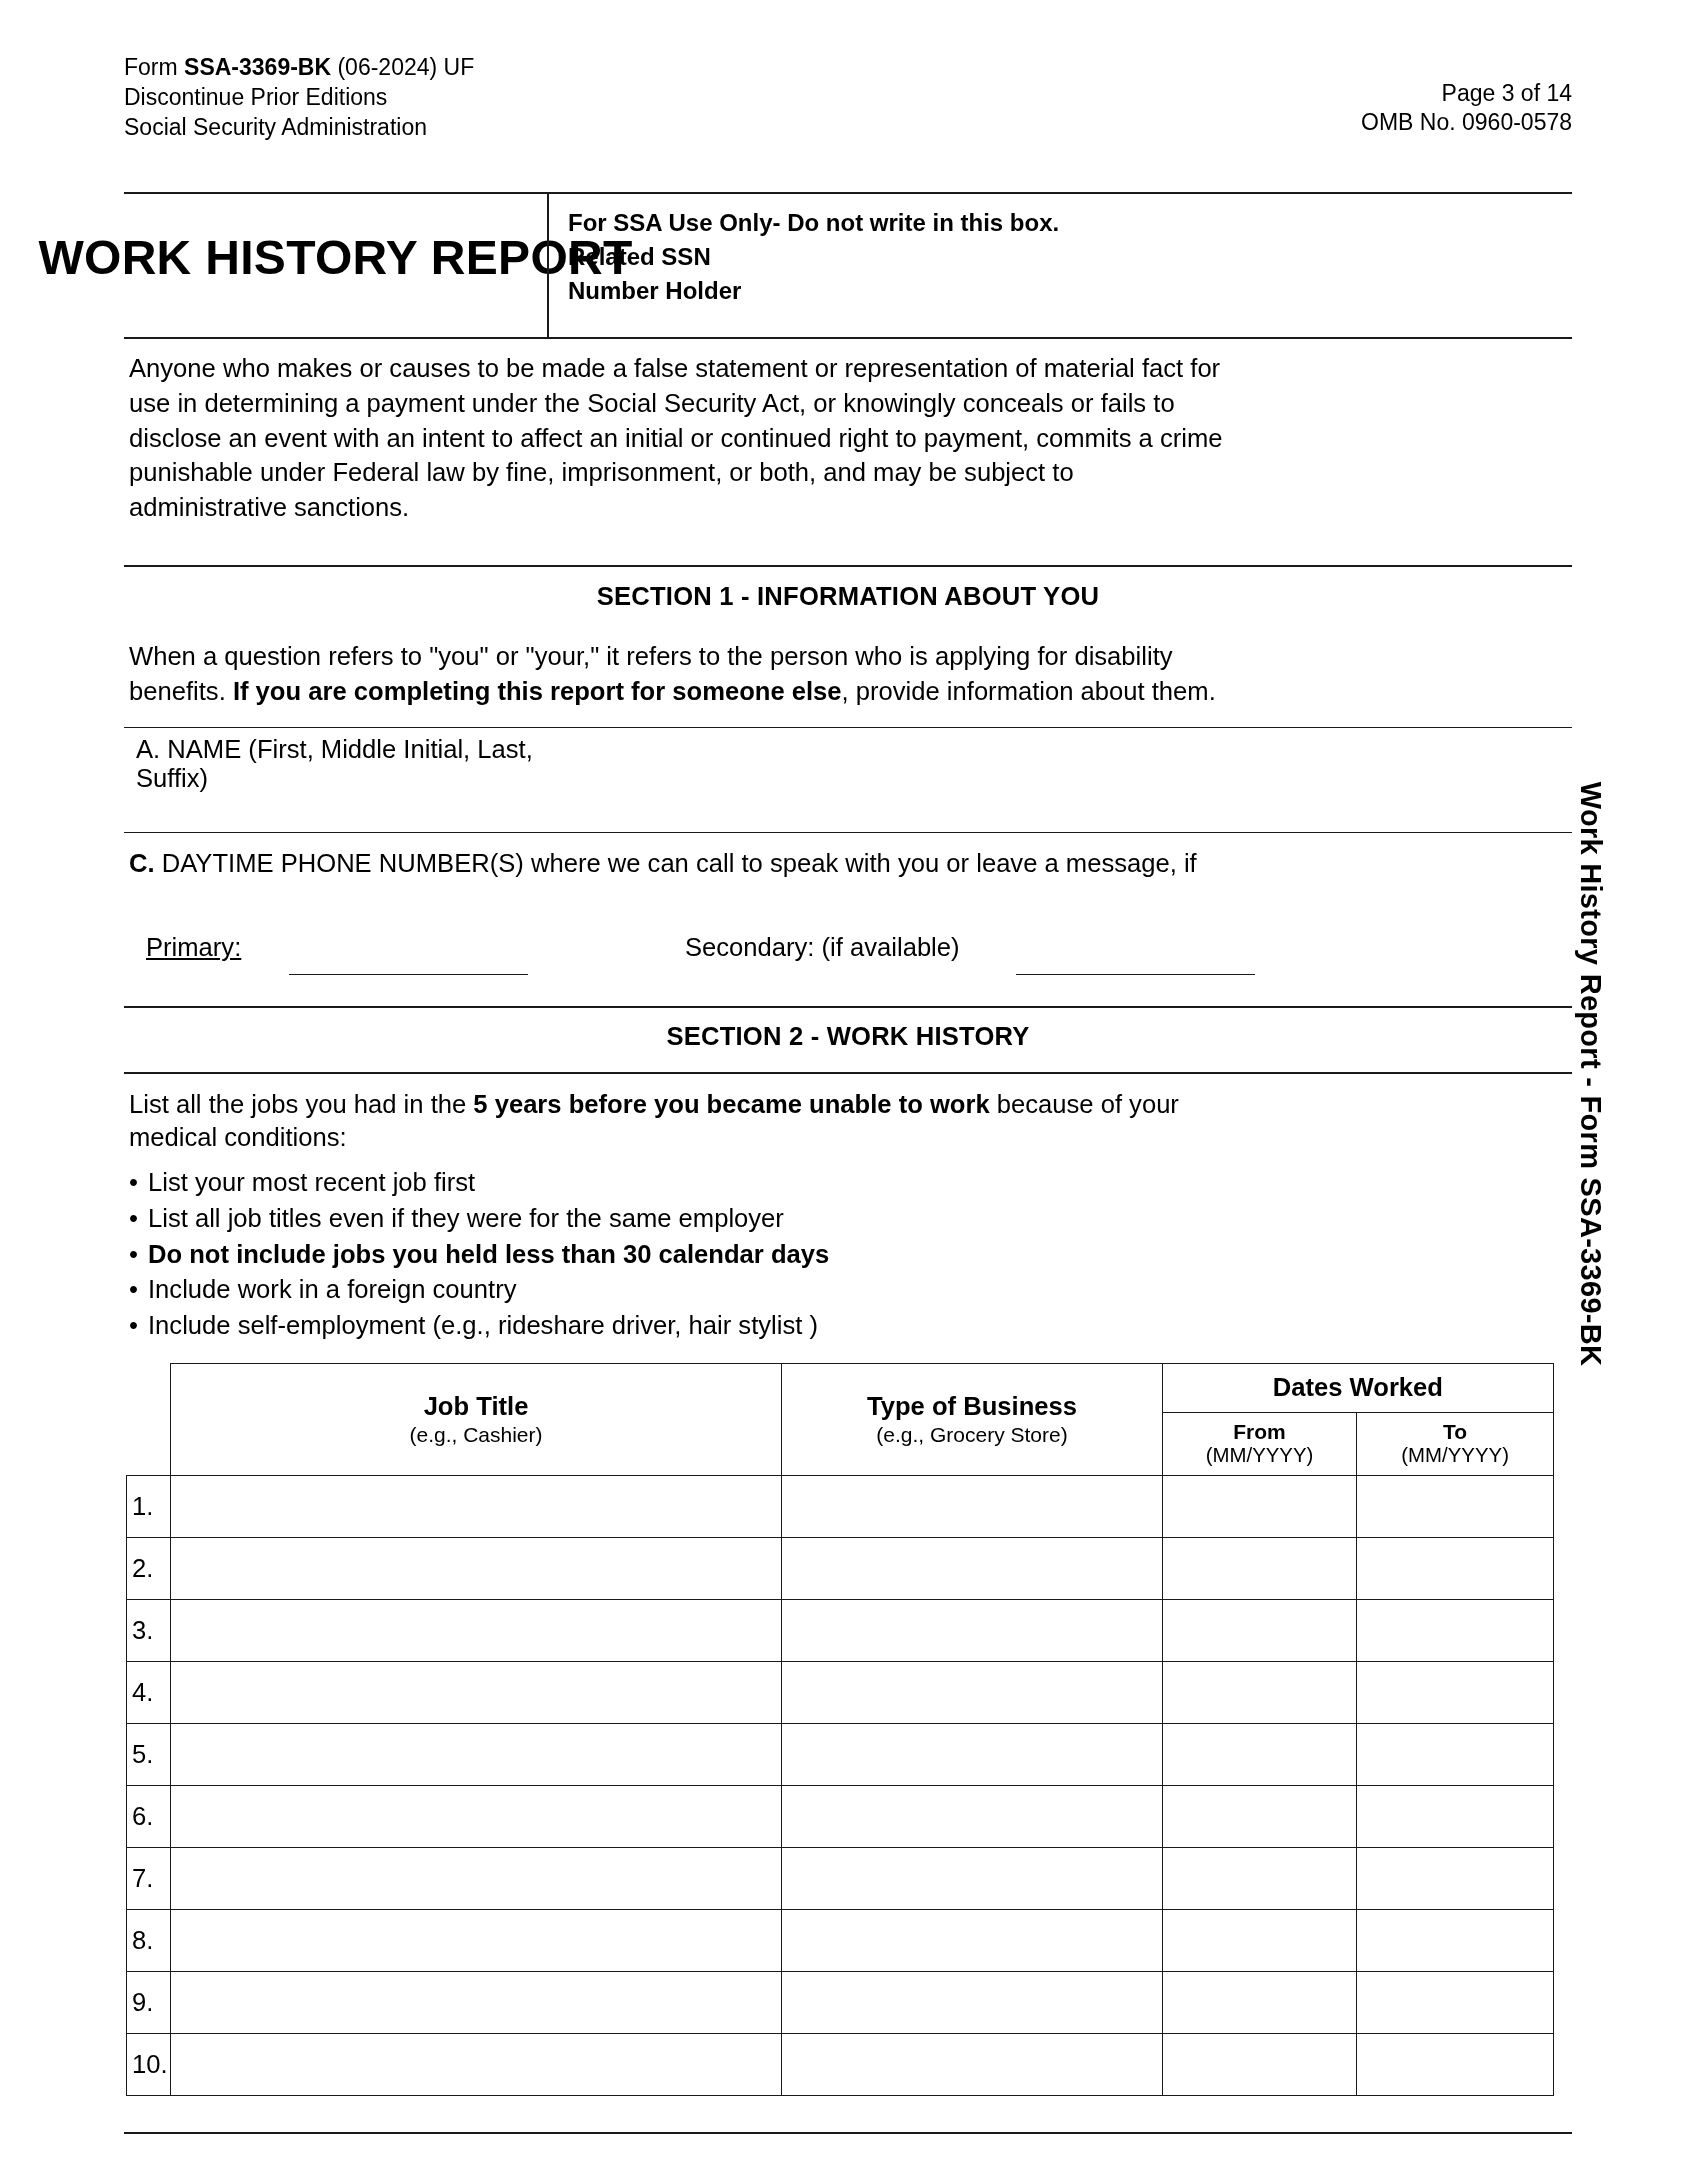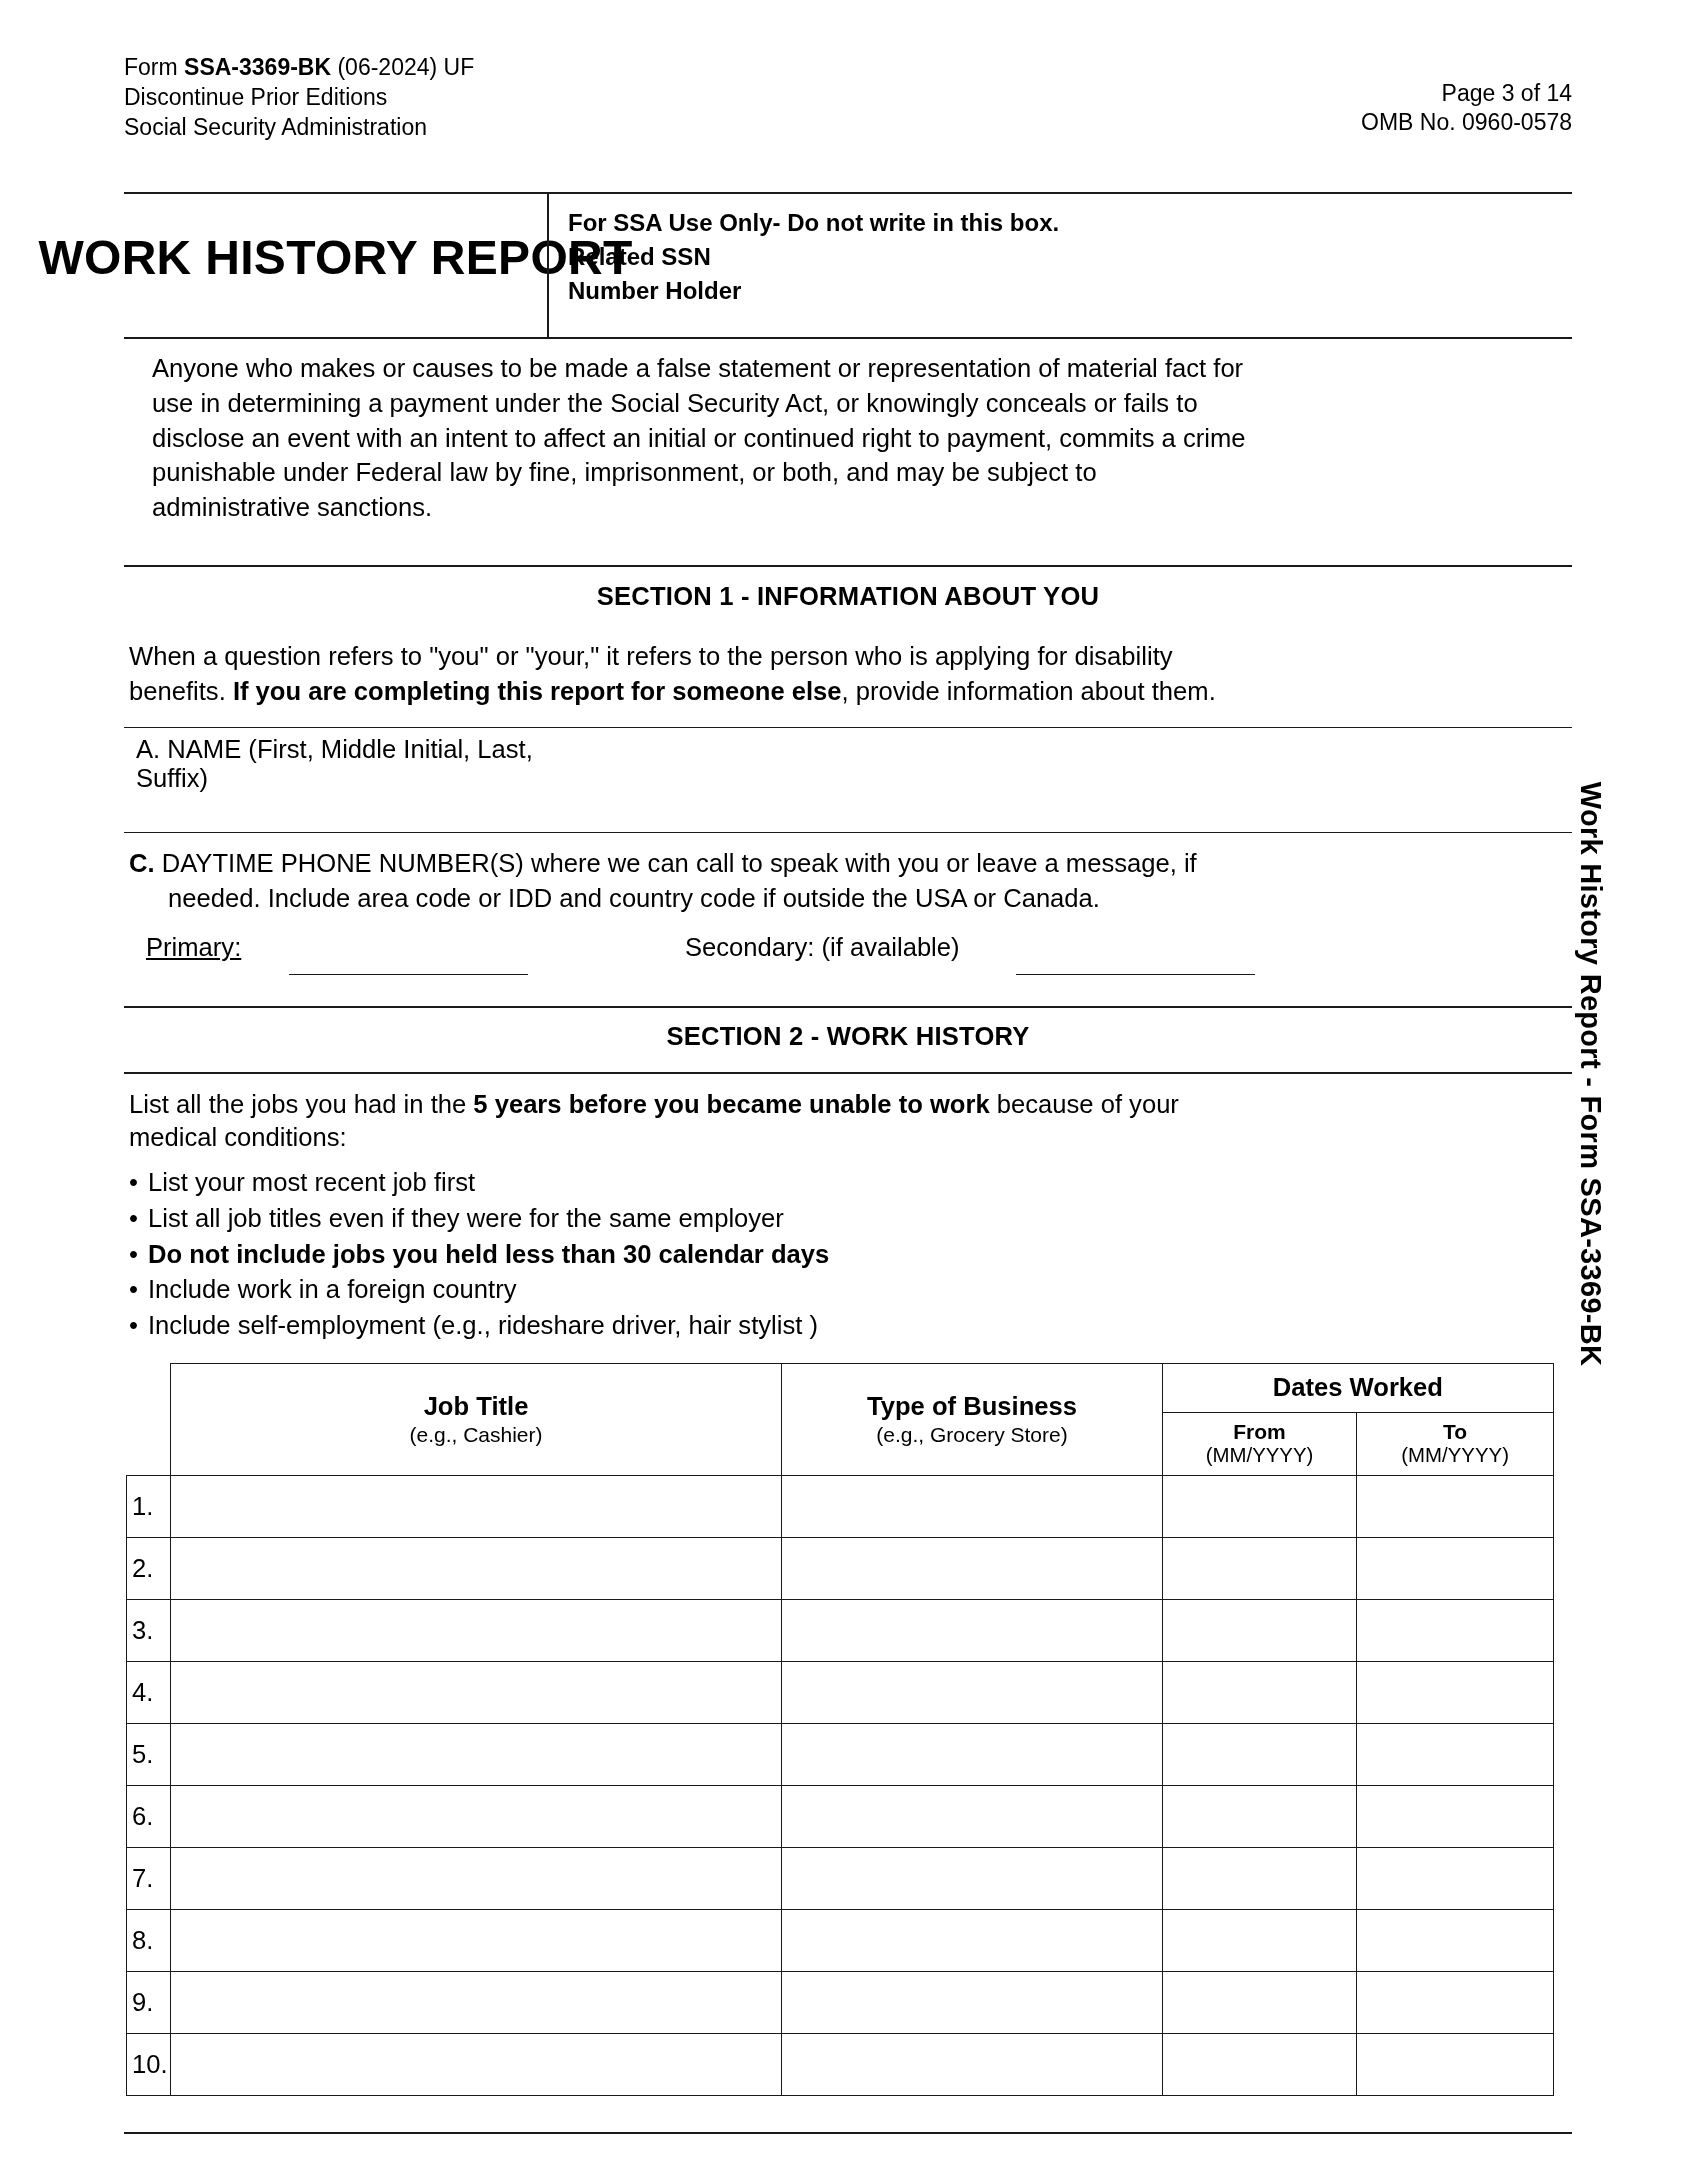--- a/index.html
+++ b/index.html
@@ -94,21 +94,21 @@
 
   
   .penalty {
     position: absolute;
     left: 129px;
     top: 351px;
     width: 1448px;
     font-size: 25.6px;
     line-height: 1.36;
   }
-  .penalty .l { display: block; white-space: pre; margin-left: 23px; }
+  .penalty .l { display: block; white-space: pre; }
 
   
   .section-title {
     position: absolute;
     left: 124px;
     width: 1448px;
     text-align: center;
     font-size: 25.6px;
     font-weight: bold;
     letter-spacing: 0.2px;
@@ -325,21 +325,20 @@
   <div class="ab-row">
     <div class="ab-left">
       <span>A.</span><span> NAME (First, Middle Initial, Last, Suffix)</span>
     </div>
   </div>
 
   <div class="rule-thin" style="top:832px;"></div>
 
   <div class="c-block">
     <span class="c-l1"><span class="b">C.</span><span> DAYTIME PHONE NUMBER(S) where we can call to speak with you or leave a message, if</span></span>
-    <span class="c-l2">needed. Include area code or IDD and country code if outside the USA or Canada.</span>
   </div>
 
   <div class="phone-row">
     <span class="ph-label" style="left:17px; top:0;text-decoration:underline;">Primary:</span>
     <span class="ph-line" style="left:160px; top:41px; width:239px;"></span>
     <span class="ph-label" style="left:556px; top:0;">Secondary: (if available)</span>
     <span class="ph-line" style="left:887px; top:41px; width:239px;"></span>
   </div>
 
   <div class="rule" style="top:1006px;"></div>

